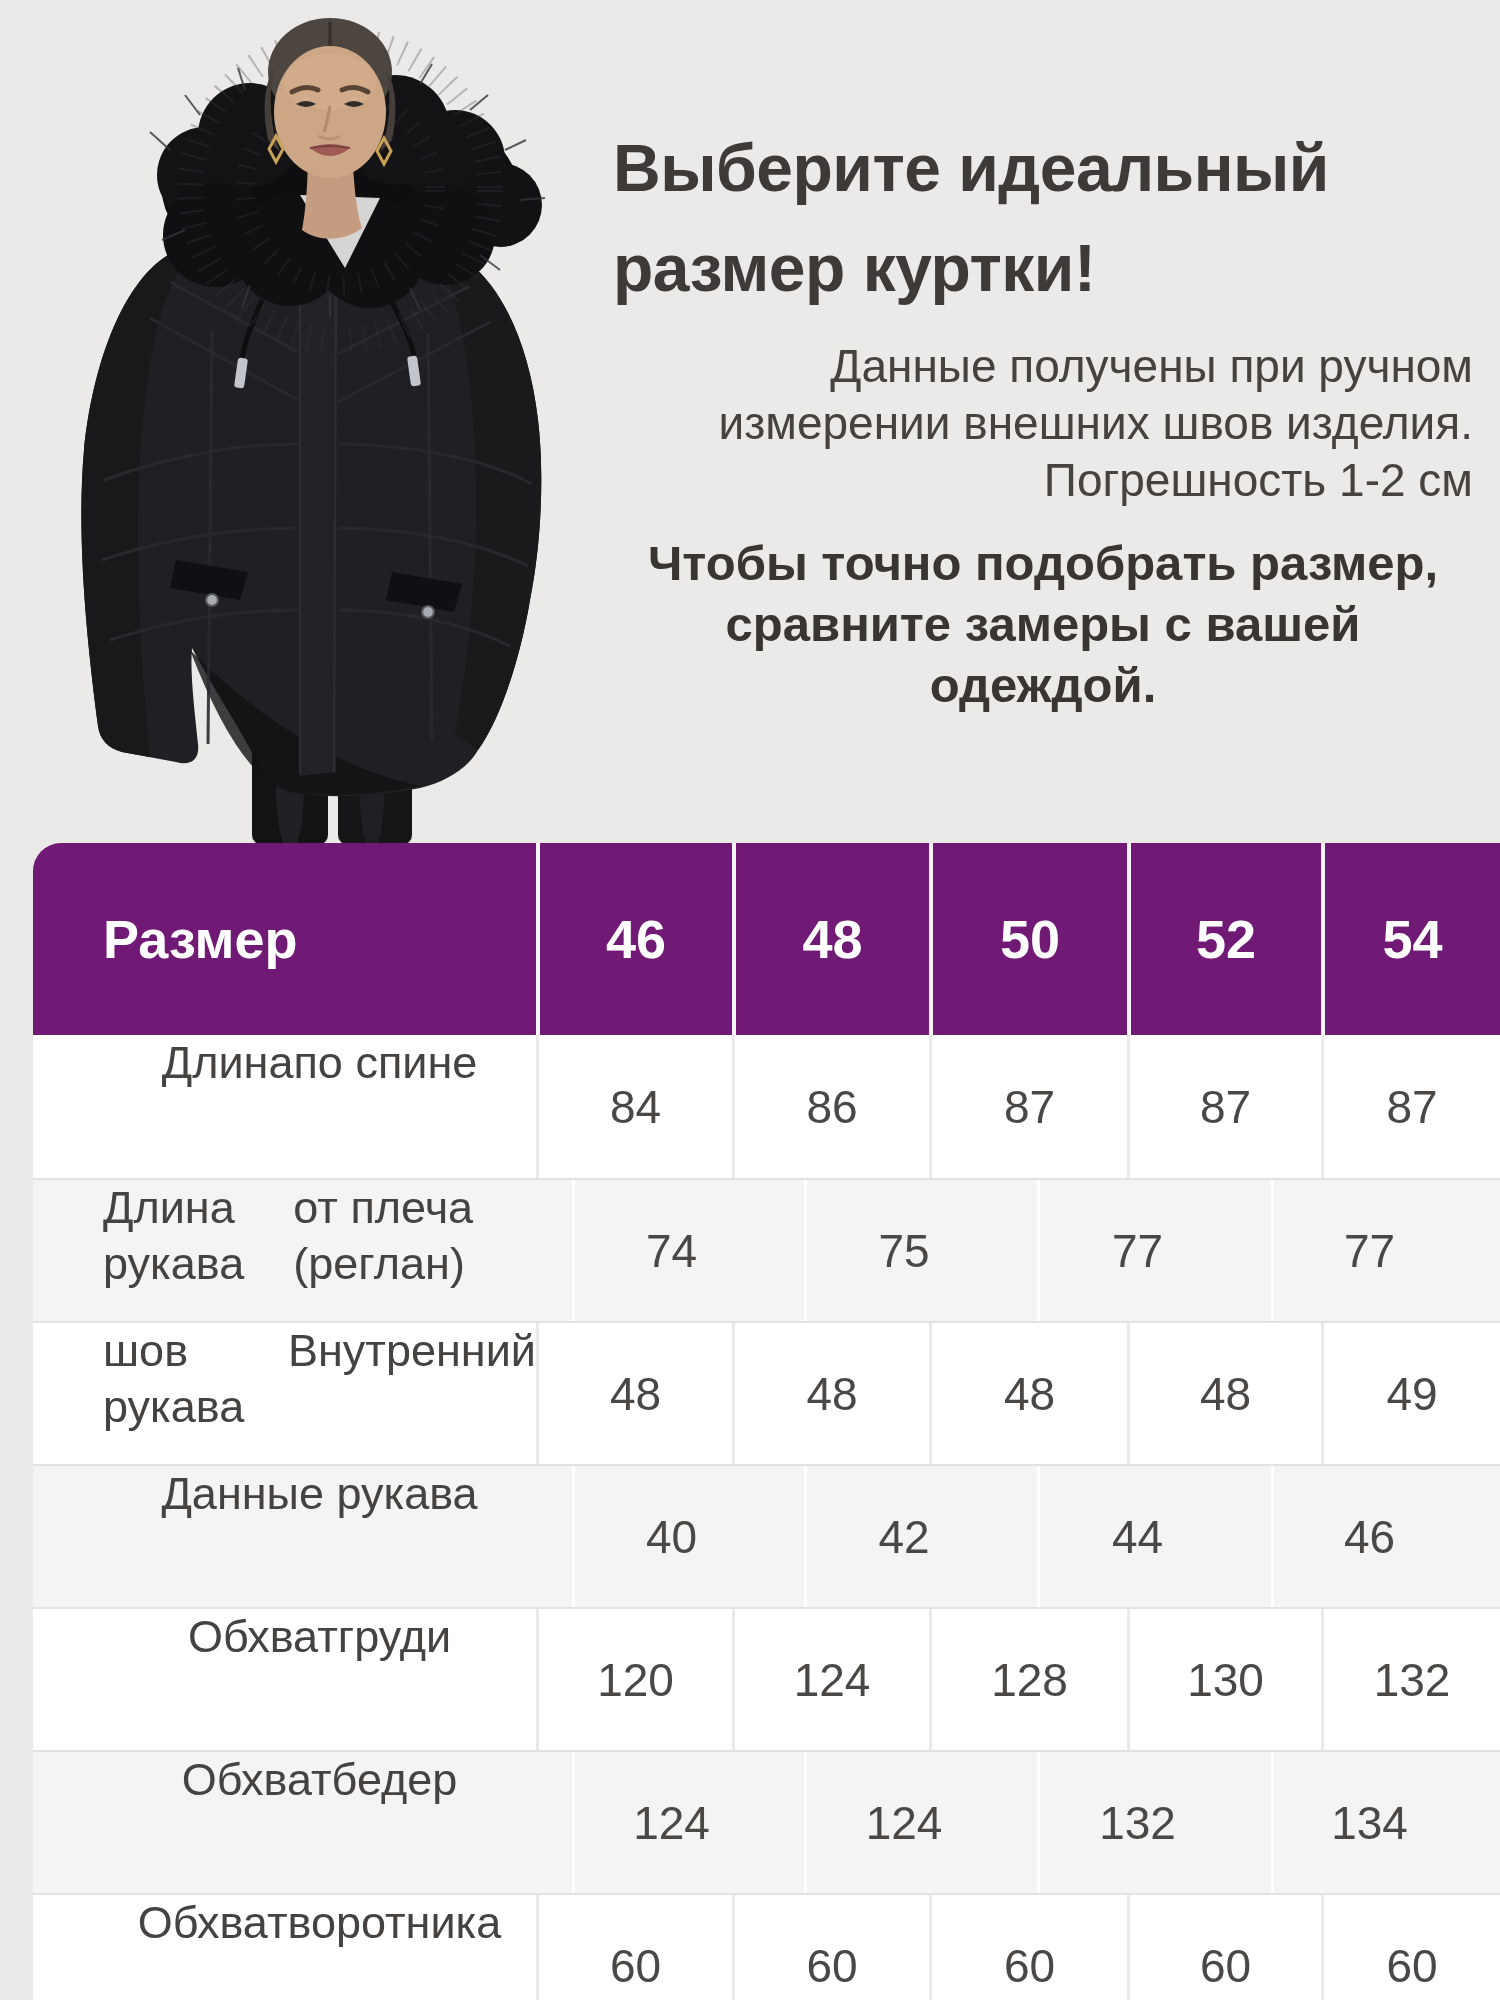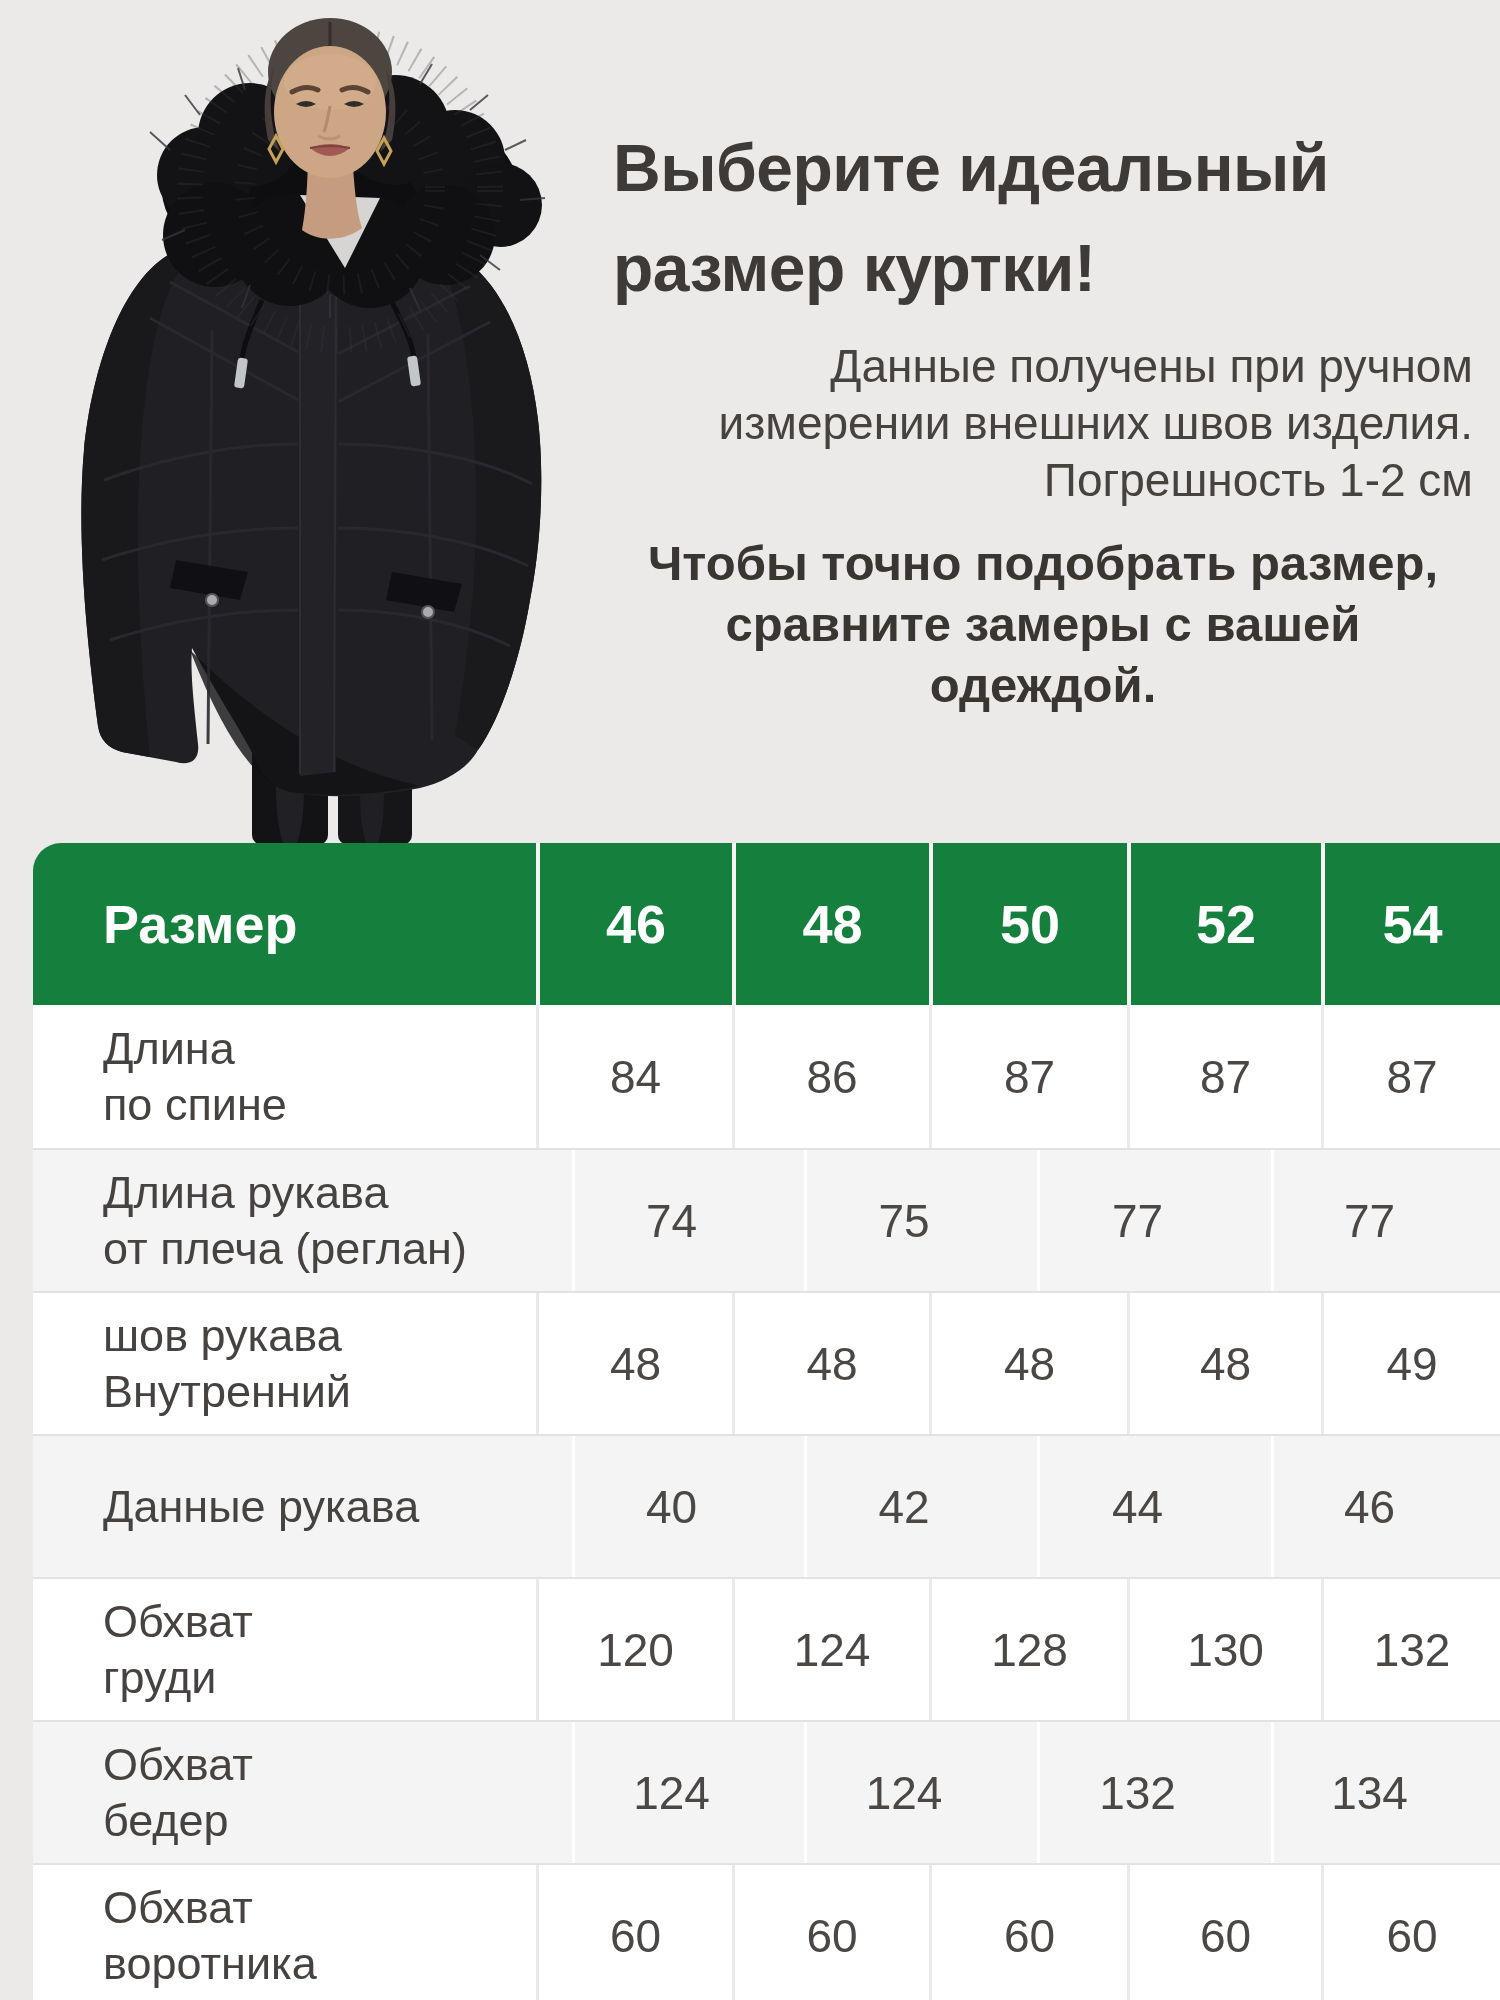--- a/index.html
+++ b/index.html
@@ -14,34 +14,34 @@
   .title span{display:block;}
   .subtitle{margin-top:20px; font-size:46px; font-weight:400; color:#46423d; line-height:57px;text-align:right;}
   .subtitle span{display:block;}
   .note{margin-top:24px; font-size:49px; font-weight:700; color:#393531; line-height:61px;text-align:center;}
   .note span{display:block;}
   
   .figure{position:absolute; left:0; top:0; width:560px; height:845px;}
   
   .size-table{position:absolute; left:33px; top:843px; width:1467px;}
   .thead{
-    height:162px; background:#15803d; border-radius:28px 0 0 0;
+    height:192px; background:#701a75; border-radius:28px 0 0 0;
     display:grid; grid-template-columns:503px 196px 197px 198px 194px 179px;
   }
   .thead .hlabel{display:flex; align-items:center; padding-left:70px;
     font-size:54px; font-weight:700; color:#ffffff;}
   .thead .hsize{display:flex; align-items:center; justify-content:center;
     font-size:54px; font-weight:700; color:#ffffff; border-left:4px solid #f5f5f5; height:100%; box-sizing:border-box;}
   .trow{
     height:143px; box-sizing:border-box; background:#ffffff;
     display:grid; grid-template-columns:503px 196px 197px 198px 194px 179px;
   }
   .trow + .trow{border-top:2px solid #e2e2e1;}
   .trow.alt{background:#f4f4f4;gap:36px;}
-  .rlabel{display:flex; flex-direction:column; justify-content:center; padding-left:70px;
+  .rlabel{display:flex; flex-direction:row; justify-content:center; padding-left:70px;
     font-size:45px; line-height:56px; color:#454240;}
   .val{display:flex; align-items:center; justify-content:center;
     font-size:46px; color:#4a4744; border-left:3px solid #eaeaea; height:100%; box-sizing:border-box;}
   .trow.alt .val{border-left-color:#ffffff;}
 </style>
 </head>
 <body>
 
 <div class="page">
 

